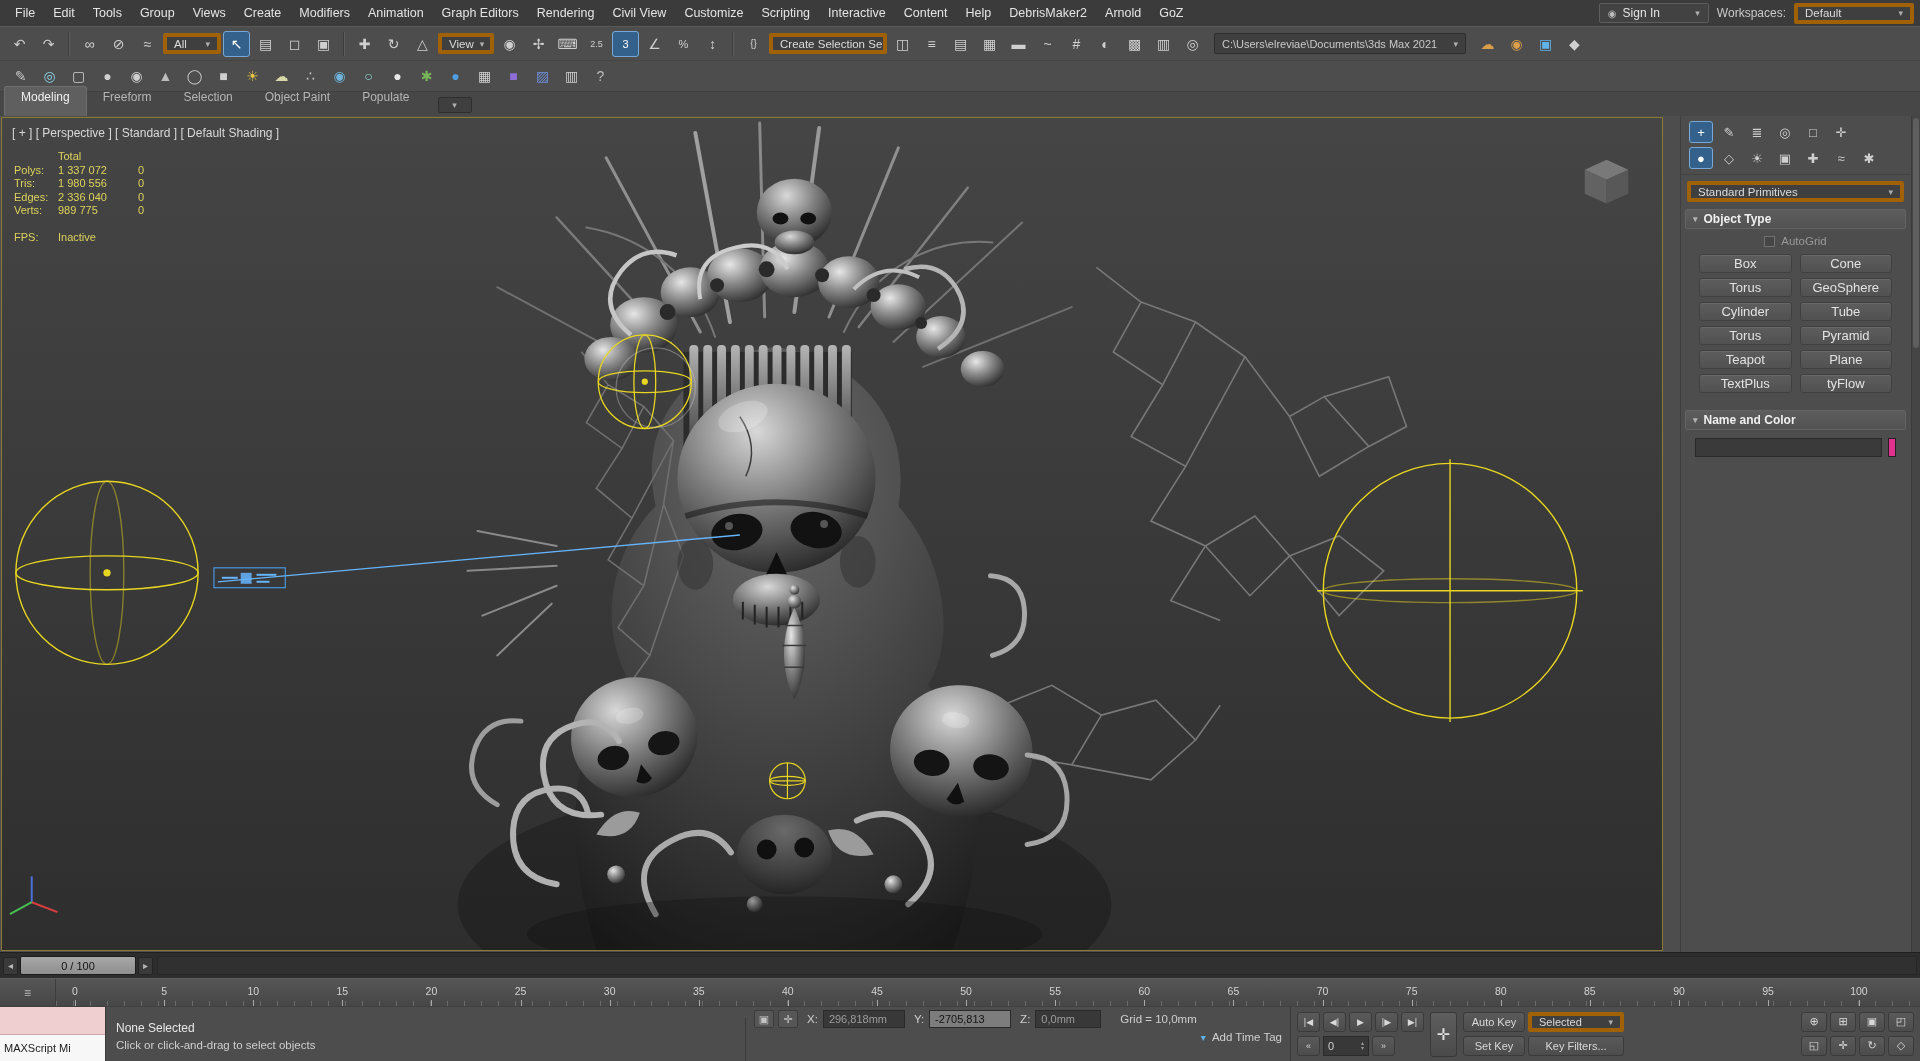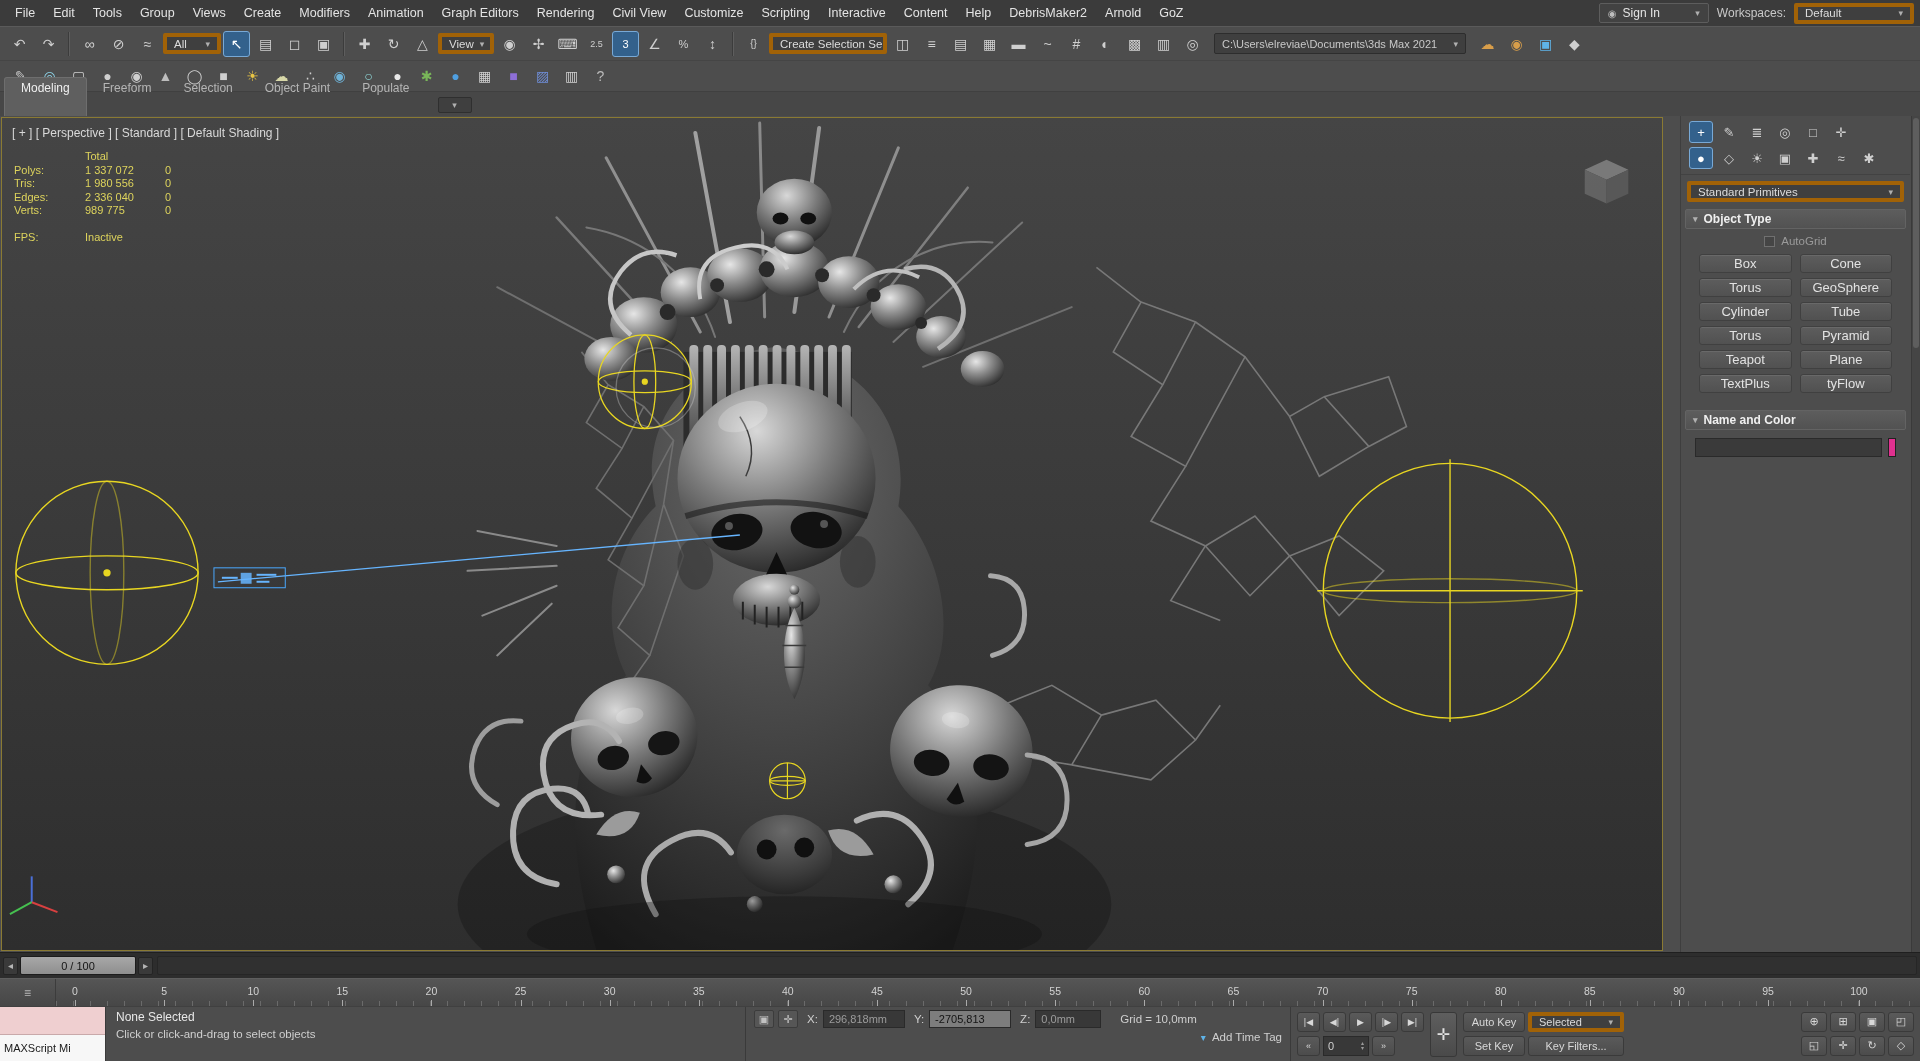--- a/index.html
+++ b/index.html
@@ -32,35 +32,35 @@
     color:#cfcfcf; font-size:14px; border-radius:3px; border:1px solid transparent; cursor:default; }
   .toolbar2 .tbtn { width:25px; height:24px; }
   .tbtn[data-active="true"] { background:#33618c; border-color:#78a9d6; color:#fff; }
   .tsep { width:2px; height:24px; border-left:1px solid #3c3c3c; border-right:1px solid #5e5e5e; margin:0 4px; }
   .pathfield { display:flex; align-items:center; background:#3f3f3f; border:1px solid #2d2d2d;
     height:21px; padding:0 7px; color:#c9c9c9; font-size:11px; border-radius:2px; width:252px;
     white-space:nowrap; overflow:hidden; margin:0 6px; }
 
   
   .ribbon { height:24px; background:#474747; display:flex; align-items:flex-end; padding:0 4px; gap:2px; flex:none; }
-  .rtab { padding:3px 16px 21px; font-size:12px; color:#b5b5b5; border-radius:3px 3px 0 0; cursor:default; }
+  .rtab { padding:3px 16px 12px; font-size:12px; color:#b5b5b5; border-radius:3px 3px 0 0; cursor:default; }
   .rtab[data-active="true"] { background:#5f5f5f; color:#f0f0f0; border:1px solid #6e6e6e; border-bottom:none; }
   .ribbon-flyout { margin-left:10px; margin-bottom:3px; width:34px; height:16px; background:#3f3f3f;
     border:1px solid #2f2f2f; border-radius:2px; display:flex; align-items:center; justify-content:center; }
 
   
   .main { flex:1; display:flex; min-height:0;gap:16px; }
   .viewport { position:relative; flex:1; margin:1px; border:1px solid #8a7a33;
     background:linear-gradient(180deg,#454545 0%,#3b3b3b 45%,#2e2e2e 100%); overflow:hidden; }
   .viewport svg.scene { position:absolute; inset:0; width:100%; height:100%; }
   .vp-label { position:absolute; left:10px; top:8px; color:#d9d9d9; font-size:12px; z-index:3; }
   .stats { position:absolute; left:12px; top:32px; z-index:3; font-size:11px; color:#ddd35c; line-height:13.5px; }
   .sline { display:flex; }
   .sc1 { width:44px; }
-  .sc2 { width:80px;margin-left:27px; }
+  .sc2 { width:80px; }
   .sc3 { width:30px; }
   .stats .fps { margin-top:13px; }
 
   
   .cpanel { width:240px; background:#4d4d4d; flex:none; position:relative; font-size:11.5px;
     border-left:1px solid #3e3e3e; padding-right:10px; }
   .cp-scroll { position:absolute; right:0; top:0; bottom:0; width:9px; background:#454545; border-left:1px solid #3a3a3a; }
   .cp-scroll .thumb { position:absolute; top:2px; left:1px; right:1px; height:230px; background:#5e5e5e; border-radius:3px; }
   .cp-tabs { display:flex; align-items:center; gap:4px; padding:5px 8px 3px; }
   .cp-tabs .tbtn, .cp-subtabs .tbtn { width:24px; height:22px; font-size:13px; }
@@ -100,21 +100,21 @@
   .tick { position:relative; min-width:14px; text-align:center; top:2px; }
   .tick::after { content:""; position:absolute; left:50%; bottom:-9px; width:1px; height:6px; background:#aaa; }
 
   
   .statusbar { height:55px; background:#4d4d4d; border-top:1px solid #404040; display:flex; flex:none;
     font-size:11.5px; color:#d6d6d6; }
   .msx { width:106px; flex:none; display:flex; flex-direction:column; border-right:1px solid #3a3a3a; }
   .msx-pink { flex:1; background:#efcfd0; border-bottom:1px solid #c9a9aa; }
   .msx-white { flex:1; background:#f7f7f7; color:#1a1a1a; font-size:11px; display:flex; align-items:center; padding:0 4px; }
   .st-left { width:640px; flex:none; display:flex; flex-direction:column; padding:3px 10px; gap:4px;
-    border-right:1px solid #3a3a3a; }
+    border-right:1px solid #3a3a3a;margin-top:11px; }
   .st-left .row1 { font-size:12px; color:#e8e8e8; }
   .st-left .row2 { color:#cfcfcf; }
   .st-mid { width:545px; flex:none; display:flex; flex-direction:column; padding:3px 8px; gap:3px;
     border-right:1px solid #3a3a3a; }
   .st-mid .row { display:flex; align-items:center; gap:5px; }
   .sicon { width:20px; height:18px; display:flex; align-items:center; justify-content:center; color:#c2c2c2;
     font-size:11px; background:#565656; border:1px solid #3c3c3c; border-radius:2px; }
   .coord-label { color:#cfcfcf; margin-left:4px; }
   .field { height:18px; background:#383838; border:1px solid #2a2a2a; color:#9c9c9c; display:flex;
     align-items:center; padding:0 5px; font-size:11px; }

